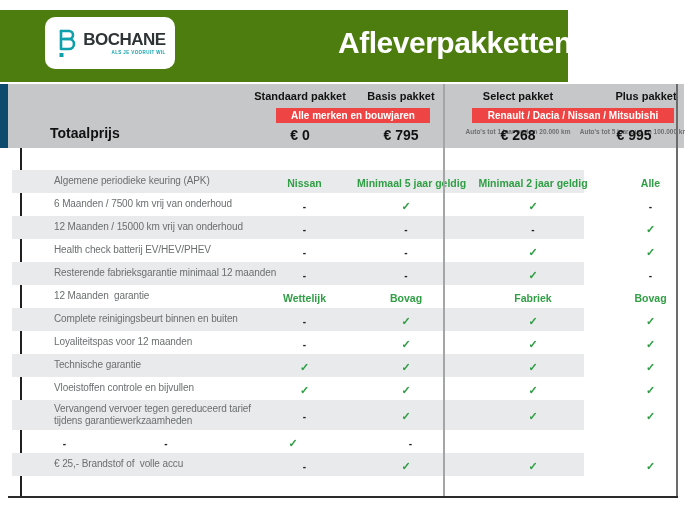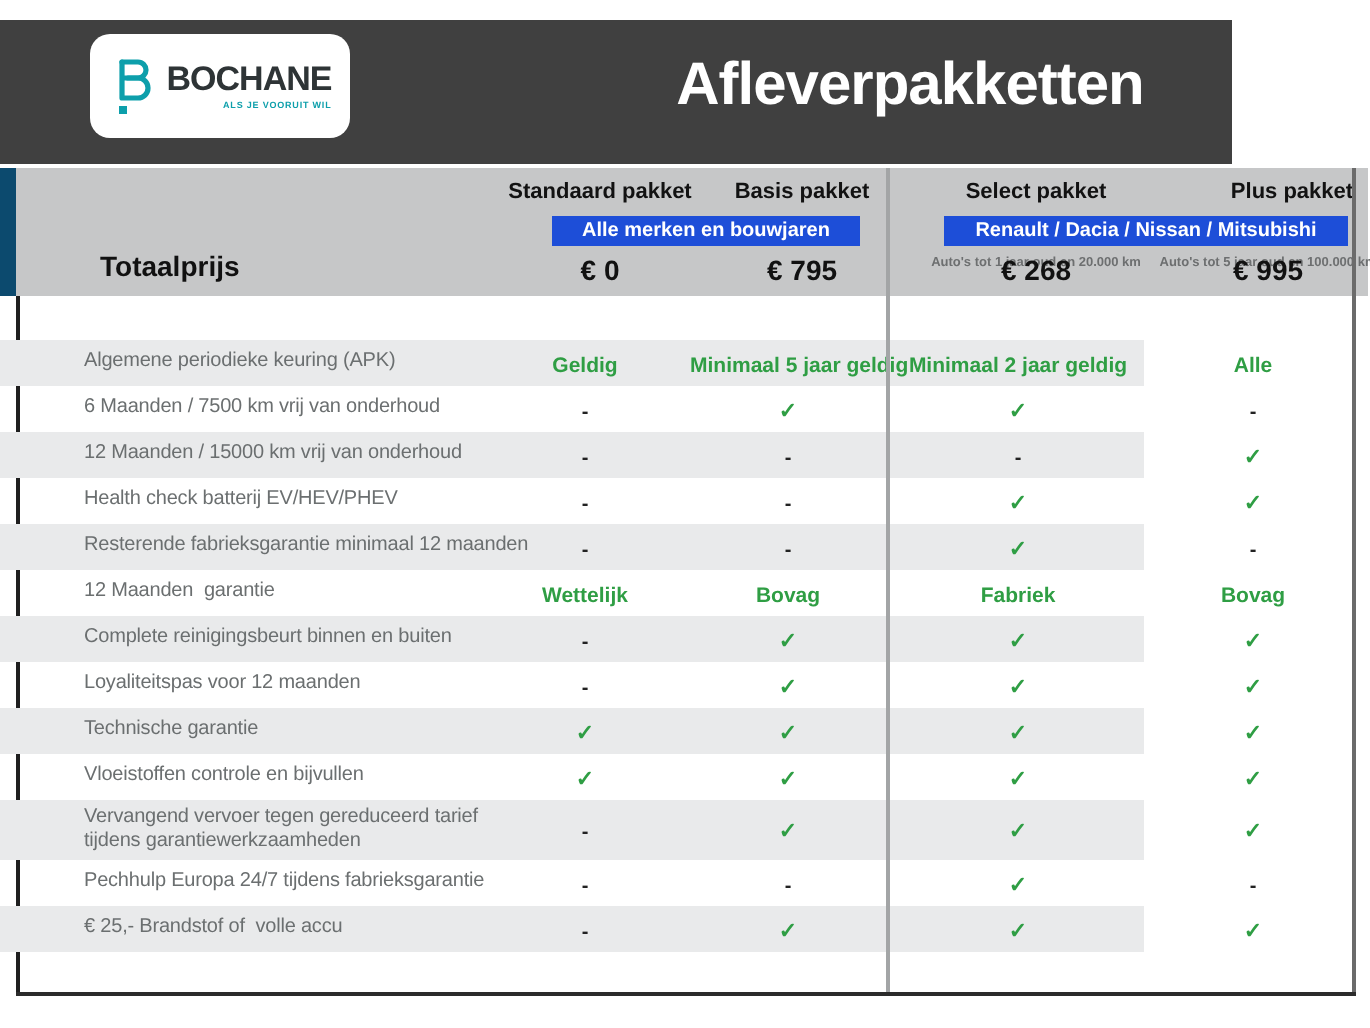--- a/index.html
+++ b/index.html
@@ -2,21 +2,21 @@
 <html><head>
 <meta charset="utf-8">
 <style>
   html,body { margin:0; padding:0; background:#ffffff; }
   .page {
     position:relative; width:685px; height:514px; overflow:hidden;
     background:#ffffff; font-family:"Liberation Sans", sans-serif;
   }
 
   
-  .teal-header { position:absolute; left:0; top:10px; width:568px; height:72px; background:#404040;padding-left:48px; }
+  .teal-header { position:absolute; left:0; top:10px; width:568px; height:72px; background:#4d7c0f; }
   .logo-box {
     position:absolute; left:45px; top:7px; width:130px; height:52px;
     background:#ffffff; border-radius:10px; display:flex; align-items:center; justify-content:center; gap:5px;
   }
   .logo-icon { width:24px; height:32px; flex:none; }
   .logo-text { display:flex; flex-direction:column; align-items:flex-end; }
   .brand { font-size:17px; font-weight:800; color:#2e3436; letter-spacing:-0.5px; line-height:1; }
   .tagline { font-size:4.5px; font-weight:700; color:#0d9fab; letter-spacing:0.4px; margin-top:2px; }
   .main-title {
     position:absolute; left:455px; top:16px; transform:translateX(-50%);
@@ -24,47 +24,47 @@
   }
 
   
   .header-band {
     position:absolute; left:0; top:84px; width:676px; height:64px;
     background:#c6c7c8; border-left:8px solid #0c4a6e;
   }
   .pkg-name { position:absolute; top:6px; transform:translateX(-50%); font-size:11px; font-weight:700; color:#121212; white-space:nowrap; }
   .pkg-name.p0 { left:292px; } .pkg-name.p1 { left:393px; } .pkg-name.p2 { left:510px; } .pkg-name.p3 { left:626px;margin-left:12px; }
   .badge {
-    position:absolute; top:24px; height:15px; background:#1d4ed8; color:#ffffff;
+    position:absolute; top:24px; height:15px; background:#ef4444; color:#ffffff;
     font-size:10px; font-weight:700; text-align:center; line-height:15px; white-space:nowrap;
   }
   .badge.b0 { left:268px; width:154px; }
   .badge.b1 { left:464px; width:202px; }
   .pkg-note { position:absolute; top:44px; transform:translateX(-50%); font-size:6.5px; font-weight:700; color:#6d6f70; white-space:nowrap; }
   .pkg-note.n2 { left:510px; } .pkg-note.n3 { left:626px; }
   .total-label { position:absolute; left:42px; bottom:7px; font-size:14px; font-weight:700; color:#111111; }
   .pkg-price { position:absolute; bottom:5px; transform:translateX(-50%); font-size:14px; font-weight:700; color:#111111; white-space:nowrap; }
   .pkg-price.p0 { left:292px; } .pkg-price.p1 { left:393px; } .pkg-price.p2 { left:510px; } .pkg-price.p3 { left:626px; }
 
   
-  .table-body { position:absolute; left:0; top:148px; width:572px; }
+  .table-body { position:absolute; left:12px; top:148px; width:572px; }
   .row { position:relative; display:flex; align-items:center; height:23px; }
   .row.tall { height:30px; }
   .row.shaded { background:#e9eaeb; }
   .row.plain::before, .spacer-row::before {
     content:''; position:absolute; left:8px; top:0; bottom:0; width:2px; background:#1f1f1f;
   }
   .spacer-row { position:relative; height:22px; background:#ffffff; }
   .spacer-row.bottom { height:20px; }
   .row-label {
     width:240px; flex:none; box-sizing:border-box; padding-left:42px;
     font-size:10px; color:#6b6f70; letter-spacing:-0.1px; white-space:pre; line-height:1.25;
   }
   .cell { flex:none; text-align:center; }
-  .cell.c0 { width:105px; } .cell.c1 { width:98px; } .cell.c2 { width:132px; } .cell.c3 { width:103px; }
+  .cell.c0 { width:105px; } .cell.c1 { width:98px; } .cell.c2 { width:132px;padding-left:12px; } .cell.c3 { width:103px; }
   .check { color:#2f9e44; font-size:11px; font-weight:700; }
   .dash  { color:#222222; font-size:10px; font-weight:700; }
   .tval  { color:#2f9e44; font-size:10.5px; font-weight:700; white-space:nowrap; }
 
   
   .divider-v { position:absolute; left:443px; top:84px; width:2px; height:412px; background:#a3a5a6; }
   .right-border { position:absolute; left:676px; top:84px; width:2px; height:412px; background:#6b6b6b; }
   .bottom-border { position:absolute; left:8px; top:496px; width:670px; height:2px; background:#2b2b2b; }
 </style>
 </head>
@@ -104,21 +104,21 @@
     <span class="pkg-price p1">€ 795</span>
     <span class="pkg-price p2">€ 268</span>
     <span class="pkg-price p3">€ 995</span>
   </div>
 
   <div class="table-body">
     <div class="spacer-row"></div>
 
     <div class="row shaded">
         <div class="row-label">Algemene periodieke keuring (APK)</div>
-        <div class="cell c0"><span class="tval">Geldig</span></div>
+        <div class="cell c0"><span class="tval">Nissan</span></div>
         <div class="cell c1"><span class="tval">Minimaal 5 jaar geldig</span></div>
         <div class="cell c2"><span class="tval">Minimaal 2 jaar geldig</span></div>
         <div class="cell c3"><span class="tval">Alle</span></div>
       </div>
       <div class="row plain">
         <div class="row-label">6 Maanden / 7500 km vrij van onderhoud</div>
         <div class="cell c0"><span class="dash">-</span></div>
         <div class="cell c1"><span class="check">✓</span></div>
         <div class="cell c2"><span class="check">✓</span></div>
         <div class="cell c3"><span class="dash">-</span></div>
@@ -181,21 +181,20 @@
       </div>
       <div class="row shaded tall">
         <div class="row-label">Vervangend vervoer tegen gereduceerd tarief
 tijdens garantiewerkzaamheden</div>
         <div class="cell c0"><span class="dash">-</span></div>
         <div class="cell c1"><span class="check">✓</span></div>
         <div class="cell c2"><span class="check">✓</span></div>
         <div class="cell c3"><span class="check">✓</span></div>
       </div>
       <div class="row plain">
-        <div class="row-label">Pechhulp Europa 24/7 tijdens fabrieksgarantie</div>
         <div class="cell c0"><span class="dash">-</span></div>
         <div class="cell c1"><span class="dash">-</span></div>
         <div class="cell c2"><span class="check">✓</span></div>
         <div class="cell c3"><span class="dash">-</span></div>
       </div>
       <div class="row shaded">
         <div class="row-label">€ 25,- Brandstof of  volle accu</div>
         <div class="cell c0"><span class="dash">-</span></div>
         <div class="cell c1"><span class="check">✓</span></div>
         <div class="cell c2"><span class="check">✓</span></div>

